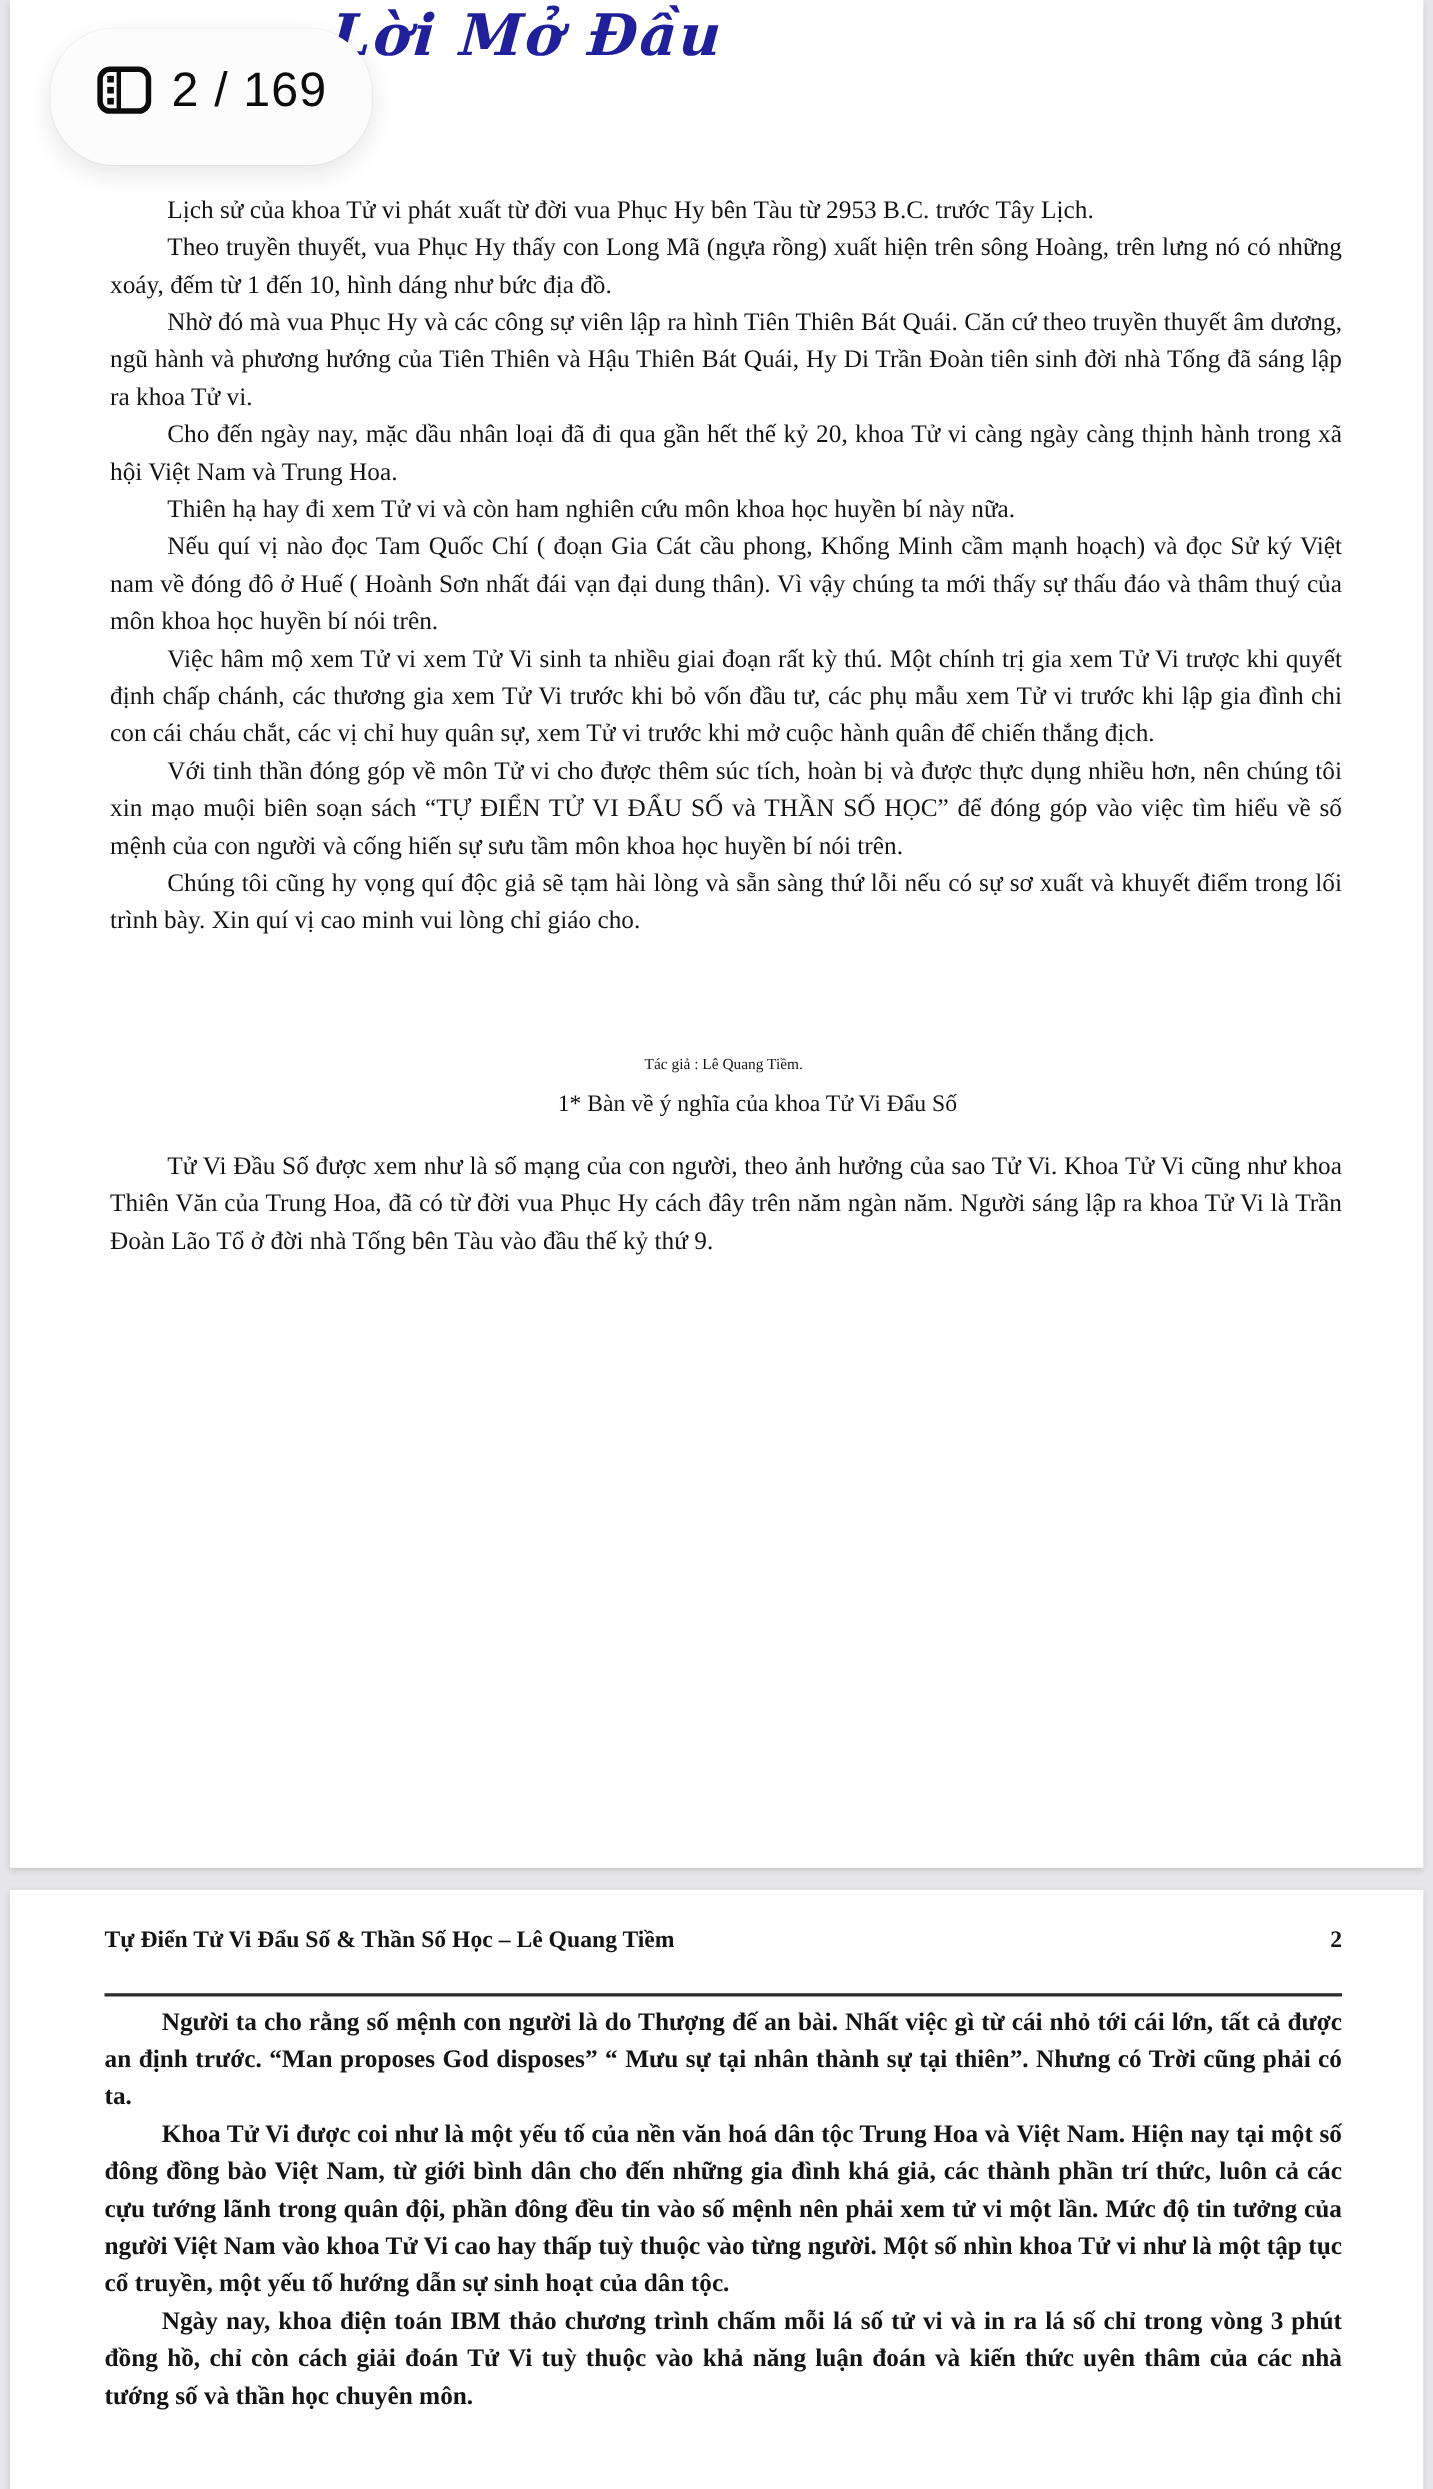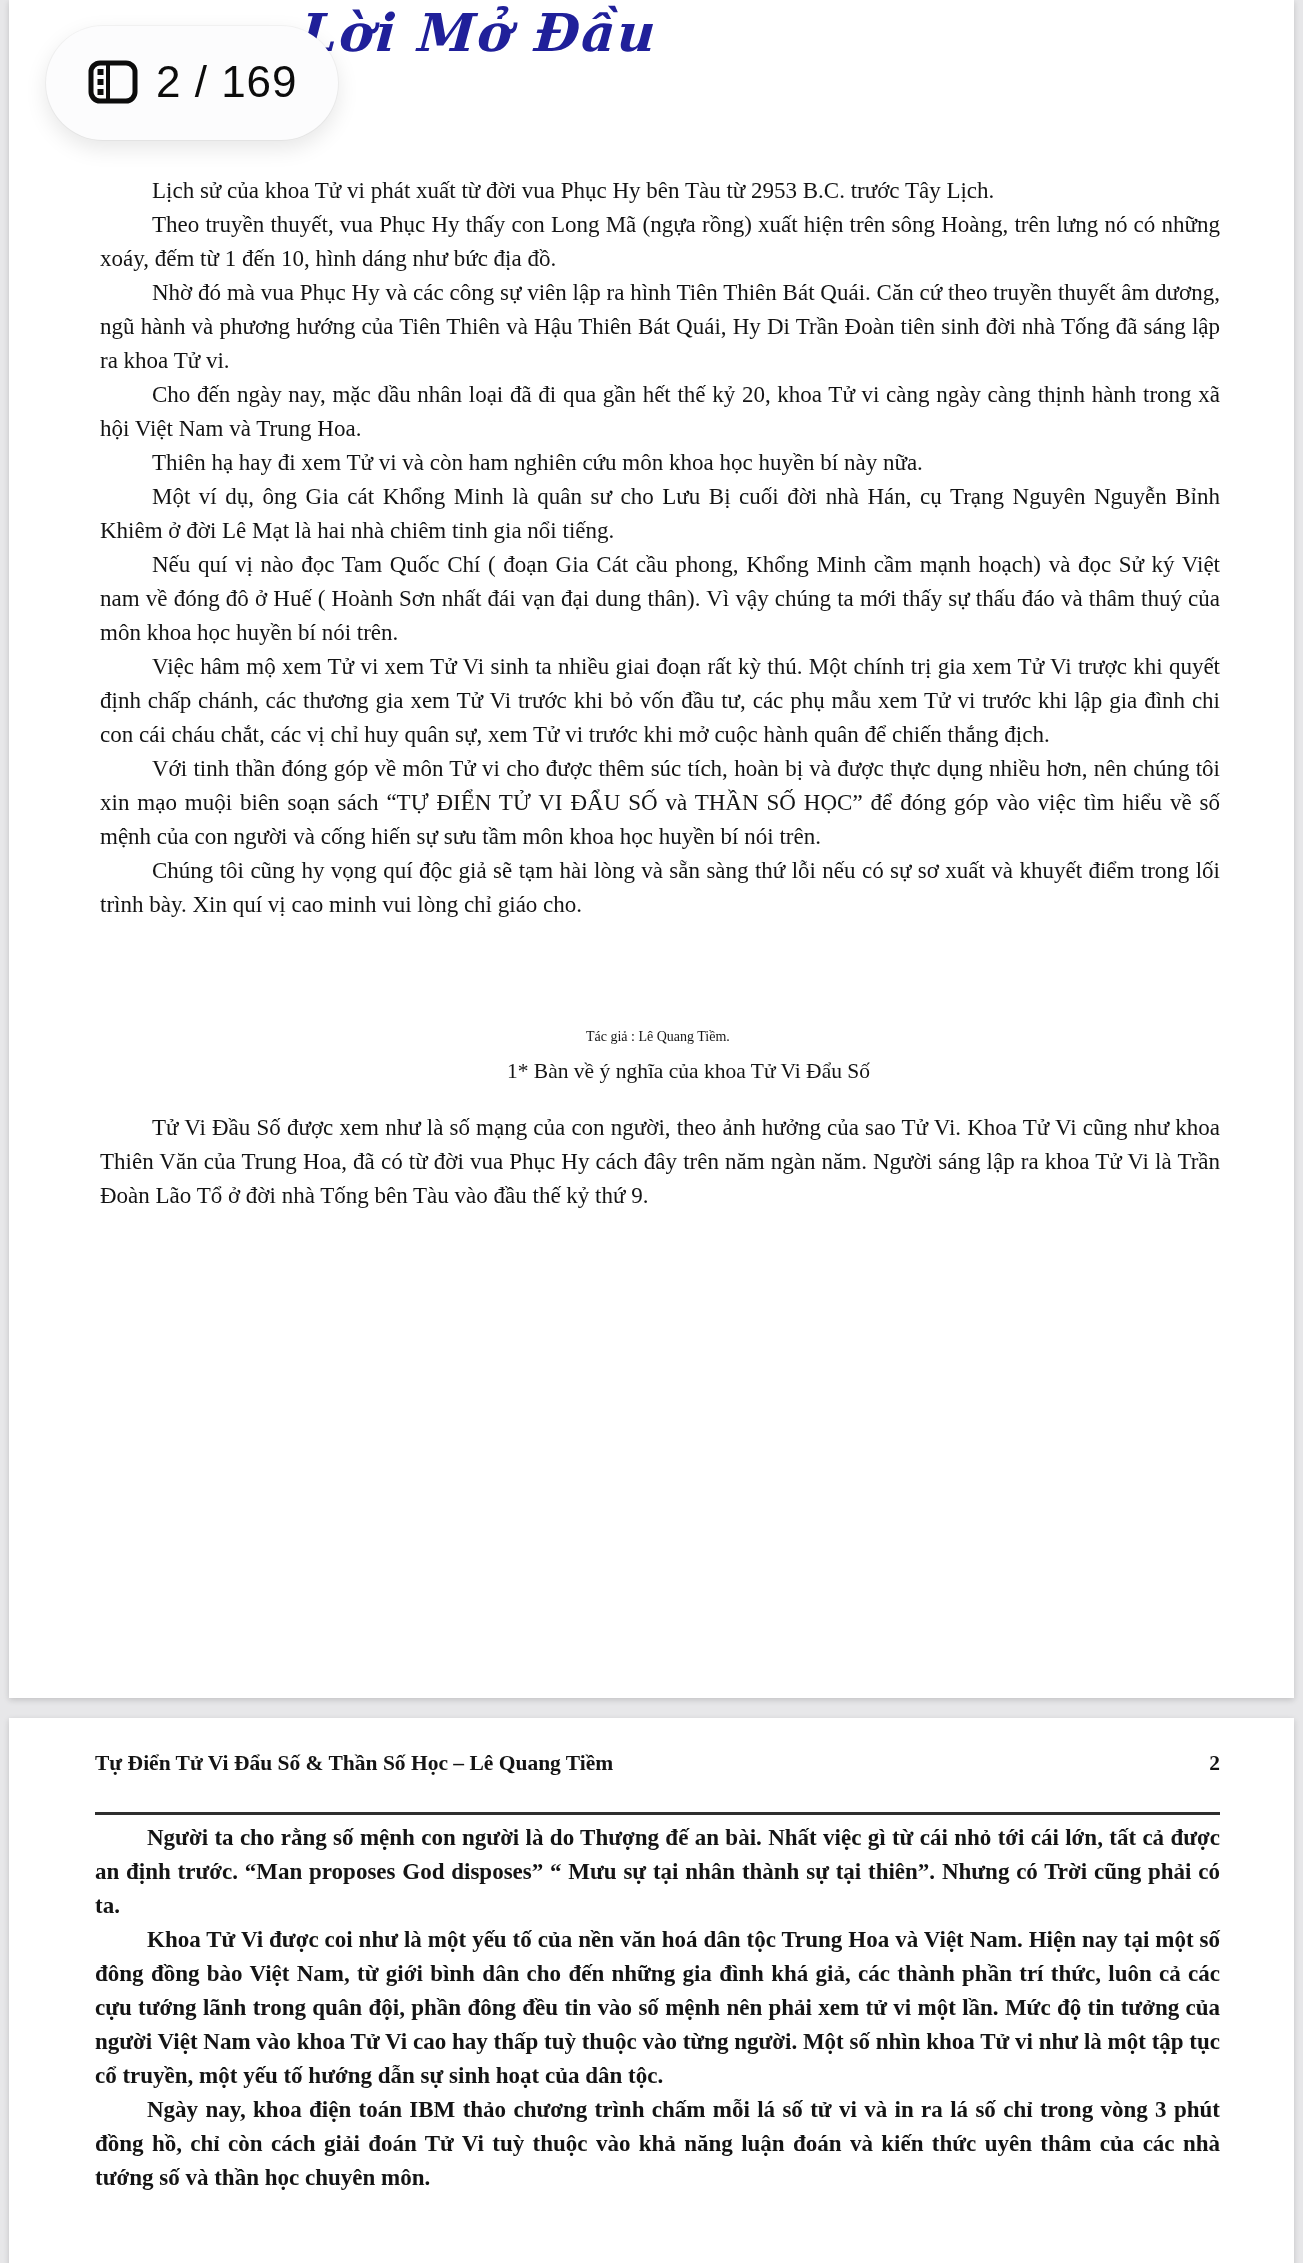--- a/index.html
+++ b/index.html
@@ -28,21 +28,21 @@
   
   .badge {
     position: absolute;
     left: 46px; top: 26px;
     height: 112px;
     border-radius: 58px;
     background: #fcfcfd;
     box-shadow: 0 8px 22px rgba(0,0,0,.10), 0 0 0 1px rgba(0,0,0,.035);
     display: flex; align-items: center;
     gap: 18px;
-    padding: 0 40px 2px 42px;
+    padding: 0 40px 12px 42px;
     z-index: 5;
     cursor: pointer;
   }
   .badge-icon { display: flex; align-items: center; }
   .badge-label {
     font-family: "Liberation Sans", sans-serif;
     font-size: 44px;
     font-weight: 500;
     color: #0c0c0c;
     letter-spacing: 1px;
@@ -129,21 +129,20 @@
   </div>
 
   <div class="page page-1">
     <div class="doc-title">Lời Mở Đầu</div>
 
     <p class="body-p indent">Lịch sử của khoa Tử vi phát xuất từ đời vua Phục Hy bên Tàu từ 2953 B.C. trước Tây Lịch.</p>
     <p class="body-p indent">Theo truyền thuyết, vua Phục Hy thấy con Long Mã (ngựa rồng) xuất hiện trên sông Hoàng, trên lưng nó có những xoáy, đếm từ 1 đến 10, hình dáng như bức địa đồ.</p>
     <p class="body-p indent">Nhờ đó mà vua Phục Hy và các công sự viên lập ra hình Tiên Thiên Bát Quái. Căn cứ theo truyền thuyết âm dương, ngũ hành và phương hướng của Tiên Thiên và Hậu Thiên Bát Quái,  Hy Di Trần Đoàn tiên sinh đời nhà Tống đã sáng lập ra khoa Tử vi.</p>
     <p class="body-p indent">Cho đến ngày nay, mặc dầu nhân loại đã đi qua gần hết thế kỷ 20, khoa Tử vi càng ngày càng thịnh hành trong xã hội Việt Nam và Trung Hoa.</p>
     <p class="body-p indent">Thiên hạ hay đi xem Tử vi và còn ham nghiên cứu môn khoa học huyền bí này nữa.</p>
-    <p class="body-p indent">Một ví dụ, ông Gia cát Khổng Minh là quân sư cho Lưu Bị  cuối đời nhà Hán, cụ Trạng Nguyên Nguyễn Bỉnh Khiêm ở đời Lê Mạt là hai nhà chiêm tinh gia nổi tiếng.</p>
     <p class="body-p indent">Nếu quí vị nào đọc Tam Quốc Chí ( đoạn Gia Cát cầu phong, Khổng Minh cầm mạnh hoạch) và đọc Sử ký Việt nam về đóng đô ở Huế ( Hoành Sơn nhất đái vạn đại dung thân). Vì vậy chúng ta mới thấy sự thấu đáo và thâm thuý của môn khoa học huyền bí nói trên.</p>
     <p class="body-p indent">Việc hâm mộ xem Tử vi xem Tử Vi sinh ta nhiều giai đoạn rất kỳ thú. Một chính trị gia xem Tử Vi trược khi quyết định chấp chánh, các thương  gia xem Tử Vi trước khi bỏ vốn đầu tư, các phụ mẫu xem Tử vi trước khi lập gia đình chi con cái cháu chắt, các vị chỉ huy quân sự, xem Tử vi trước khi mở cuộc hành quân để chiến thắng địch.</p>
     <p class="body-p indent">Với tinh thần đóng góp về môn Tử vi cho được thêm súc tích, hoàn bị và được thực dụng nhiều hơn, nên chúng tôi xin mạo muội biên soạn sách “TỰ ĐIỂN TỬ VI ĐẨU SỐ  và THẦN SỐ HỌC” để đóng góp vào việc tìm hiểu về số mệnh của con người và cống hiến sự sưu tầm môn khoa học huyền bí nói trên.</p>
     <p class="body-p indent">Chúng tôi cũng hy vọng quí độc giả sẽ tạm hài lòng và sẵn sàng thứ lỗi nếu có sự sơ xuất và khuyết điểm trong lối trình bày. Xin quí vị cao minh vui lòng chỉ giáo cho.</p>
 
     <p class="author">Tác giả : Lê  Quang  Tiềm.</p>
 
     <p class="sec-sub">1* Bàn về ý nghĩa của khoa Tử Vi Đẩu Số</p>
 
     <p class="body-p indent sec-p">Tử Vi Đầu Số được xem như là số mạng của con người, theo ảnh hưởng của sao Tử Vi. Khoa Tử Vi  cũng như khoa Thiên Văn của Trung Hoa, đã có từ đời vua Phục Hy cách đây trên năm ngàn năm. Người sáng lập ra khoa Tử Vi là Trần Đoàn Lão Tổ ở đời nhà Tống bên Tàu vào đầu thế kỷ thứ 9.</p>

